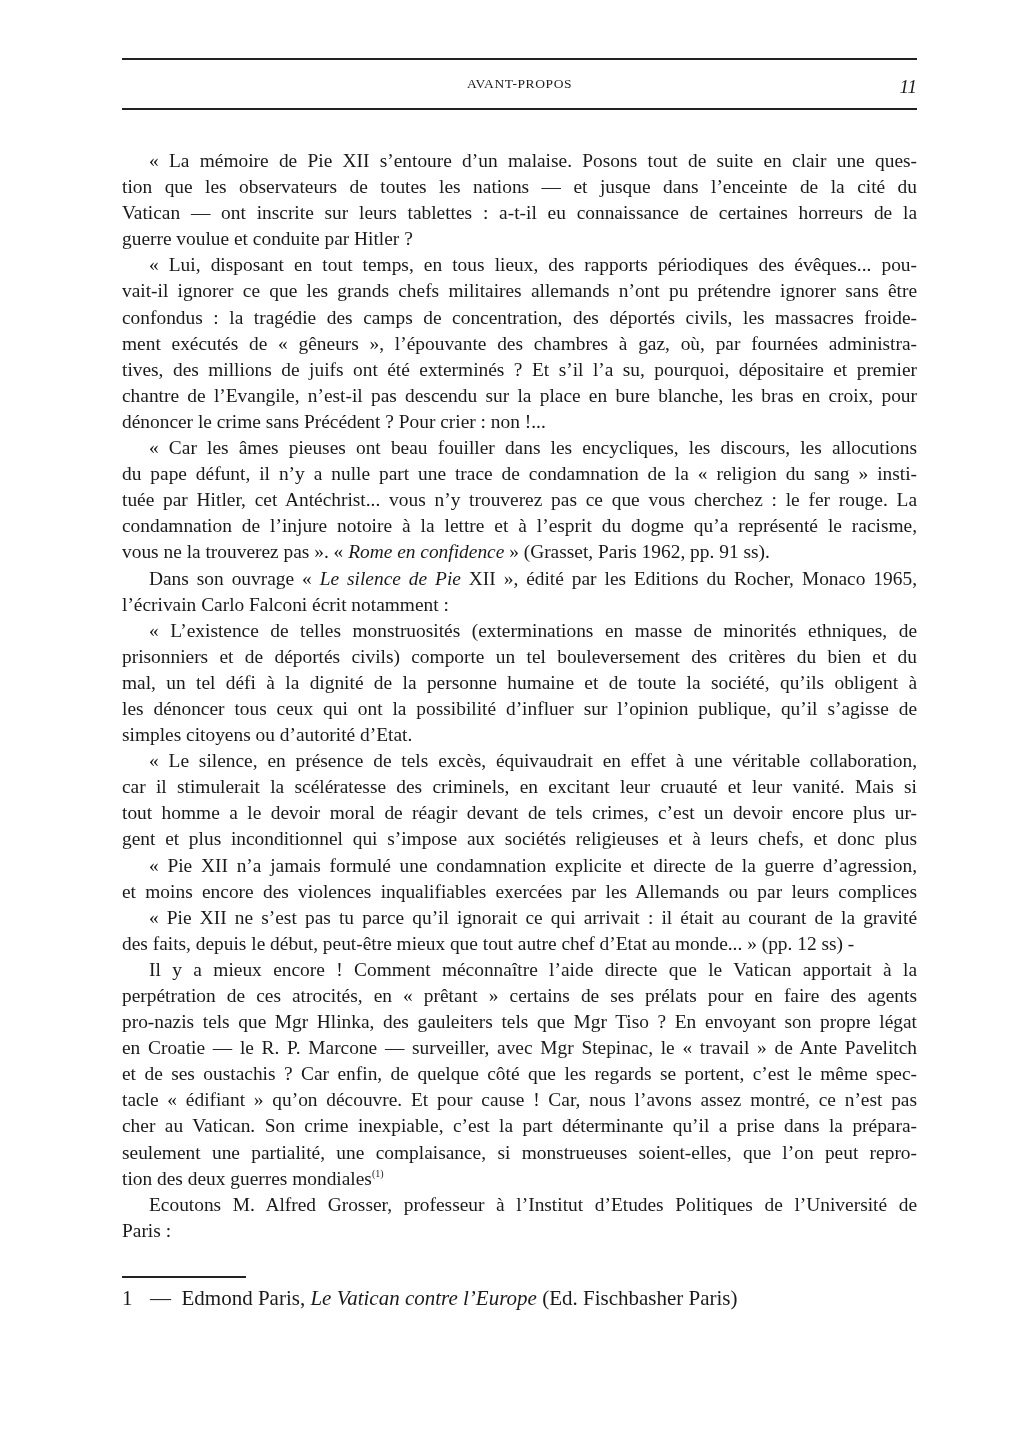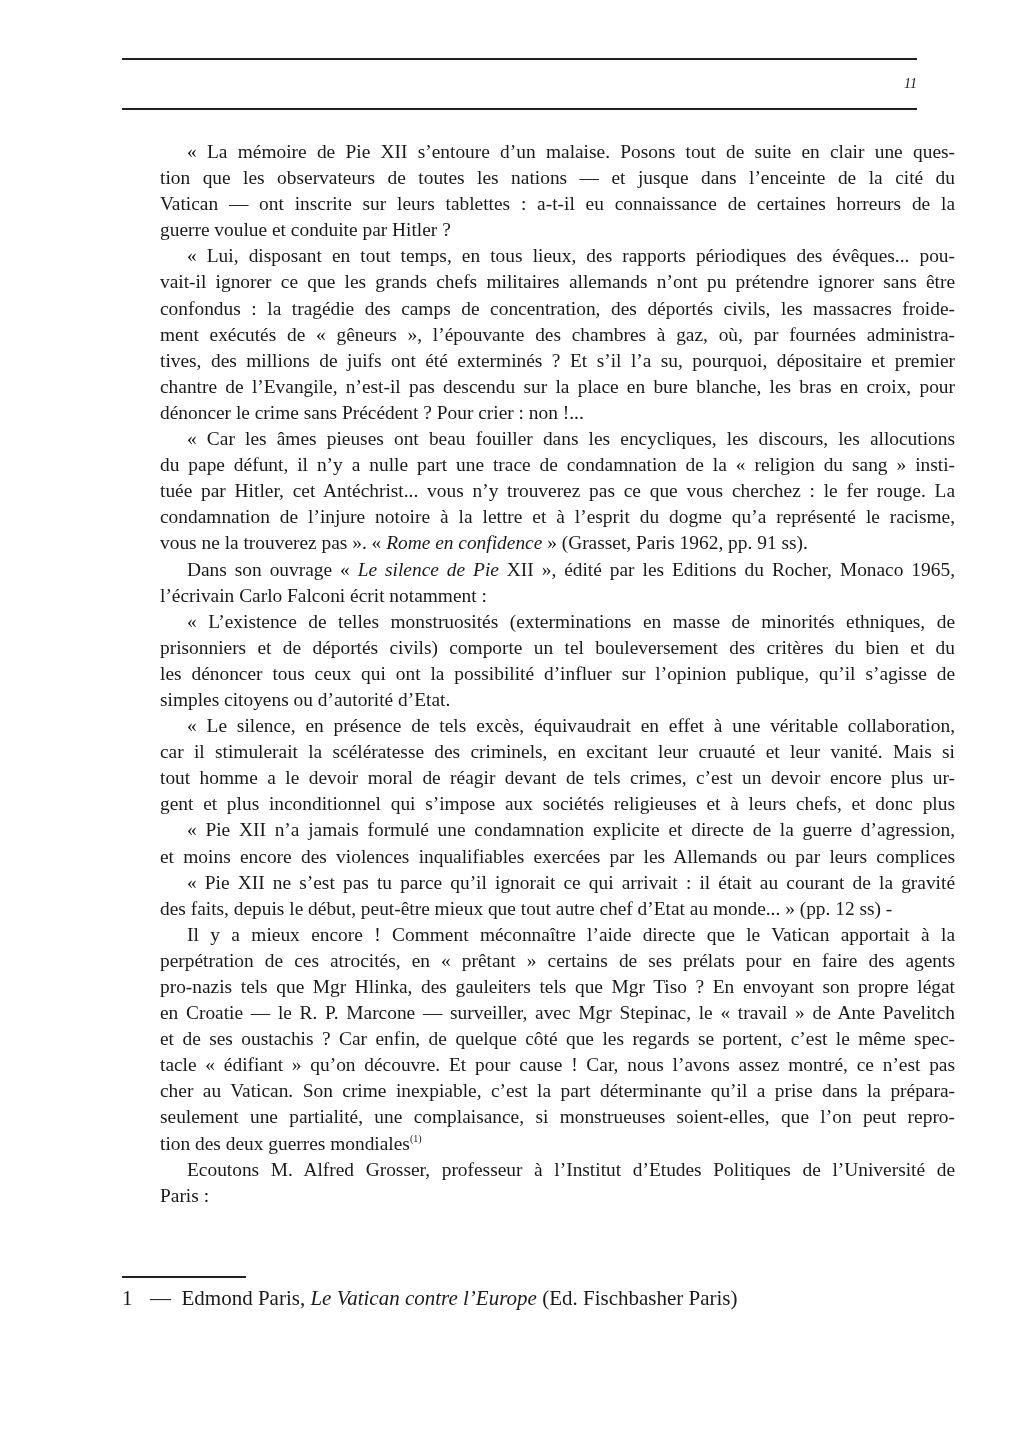--- a/index.html
+++ b/index.html
@@ -4,37 +4,38 @@
 <style>
   html, body { margin: 0; padding: 0; background: #ffffff; }
   body { width: 1024px; height: 1448px; position: relative; overflow: hidden;
          font-family: "Liberation Serif", "DejaVu Serif", serif; color: #1a1a1a; }
   .rule { position: absolute; left: 122px; width: 795px; height: 2px; background: #222; }
   .rule.top { top: 58px; }
   .rule.mid { top: 108px; }
   .running-head { position: absolute; top: 76px; left: 122px; width: 795px; height: 20px;
                   font-size: 13.5px; letter-spacing: 0.6px; }
   .running-head .title { position: absolute; left: 0; right: 0; text-align: center; }
-  .running-head .pageno { position: absolute; right: 0; font-style: italic; font-size: 14px; letter-spacing: 0; }
-  .body { position: absolute; top: 139px; left: 122px; width: 795px;
-          font-size: 19.4px; line-height: 26.1px; text-align: justify; hyphens: manual; margin-left: 38px; }
+  .running-head .pageno { position: absolute; right: 0; font-style: italic; font-size: 19px; letter-spacing: 0; }
+  .body { position: absolute; top: 148px; left: 122px; width: 795px;
+          font-size: 19.4px; line-height: 26.1px; text-align: justify; hyphens: manual; }
   .body p { margin: 0; text-indent: 27px; }
   .body .line { display: block; text-align: justify; text-align-last: justify; white-space: nowrap; }
   .body .line.last { text-align-last: left; }
   em { font-style: italic; }
   sup { font-size: 10px; vertical-align: 8px; line-height: 0; }
   .fn-rule { position: absolute; top: 1276px; left: 122px; width: 124px; height: 2px; background: #222; }
   .footnote { position: absolute; top: 1286px; left: 122px; width: 795px; font-size: 21px; line-height: 24px; }
   .footnote .num { display: inline-block; width: 28px; }
 </style>
 </head>
 <body>
 
 <div class="rule top"></div>
 <div class="running-head">
+  <span class="title">AVANT-PROPOS</span>
   <span class="pageno">11</span>
 </div>
 <div class="rule mid"></div>
 
 <div class="body" id="body">
     <p>
       <span class="line" style="text-indent: 27px;"><span>« La mémoire de Pie XII s’entoure d’un malaise. Posons tout de suite en clair une ques-</span></span>
       <span class="line" style="text-indent: 0px;"><span>tion que les observateurs de toutes les nations — et jusque dans l’enceinte de la cité du</span></span>
       <span class="line" style="text-indent: 0px;"><span>Vatican — ont inscrite sur leurs tablettes : a-t-il eu connaissance de certaines horreurs de la</span></span>
       <span class="line last" style="text-indent: 0px;"><span>guerre voulue et conduite par Hitler ?</span></span>
@@ -55,20 +56,21 @@
       <span class="line" style="text-indent: 0px;"><span>condamnation de l’injure notoire à la lettre et à l’esprit du dogme qu’a représenté le racisme,</span></span>
       <span class="line last" style="text-indent: 0px;"><span>vous ne la trouverez pas ». « </span><em>Rome en confidence</em><span> » (Grasset, Paris 1962, pp. 91 ss).</span></span>
     </p>
     <p>
       <span class="line" style="text-indent: 27px;"><span>Dans son ouvrage « </span><em>Le silence de Pie</em><span> XII », édité par les Editions du Rocher, Monaco 1965,</span></span>
       <span class="line last" style="text-indent: 0px;"><span>l’écrivain Carlo Falconi écrit notamment :</span></span>
     </p>
     <p>
       <span class="line" style="text-indent: 27px;"><span>« L’existence de telles monstruosités (exterminations en masse de minorités ethniques, de</span></span>
       <span class="line" style="text-indent: 0px;"><span>prisonniers et de déportés civils) comporte un tel bouleversement des critères du bien et du</span></span>
+      <span class="line" style="text-indent: 0px;"><span>mal, un tel défi à la dignité de la personne humaine et de toute la société, qu’ils obligent à</span></span>
       <span class="line" style="text-indent: 0px;"><span>les dénoncer tous ceux qui ont la possibilité d’influer sur l’opinion publique, qu’il s’agisse de</span></span>
       <span class="line last" style="text-indent: 0px;"><span>simples citoyens ou d’autorité d’Etat.</span></span>
     </p>
     <p>
       <span class="line" style="text-indent: 27px;"><span>« Le silence, en présence de tels excès, équivaudrait en effet à une véritable collaboration,</span></span>
       <span class="line" style="text-indent: 0px;"><span>car il stimulerait la scélératesse des criminels, en excitant leur cruauté et leur vanité. Mais si</span></span>
       <span class="line" style="text-indent: 0px;"><span>tout homme a le devoir moral de réagir devant de tels crimes, c’est un devoir encore plus ur-</span></span>
       <span class="line" style="text-indent: 0px;"><span>gent et plus inconditionnel qui s’impose aux sociétés religieuses et à leurs chefs, et donc plus</span></span>
     </p>
     <p>

